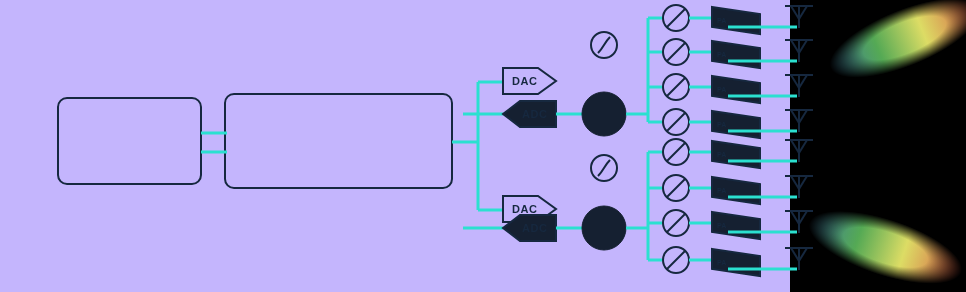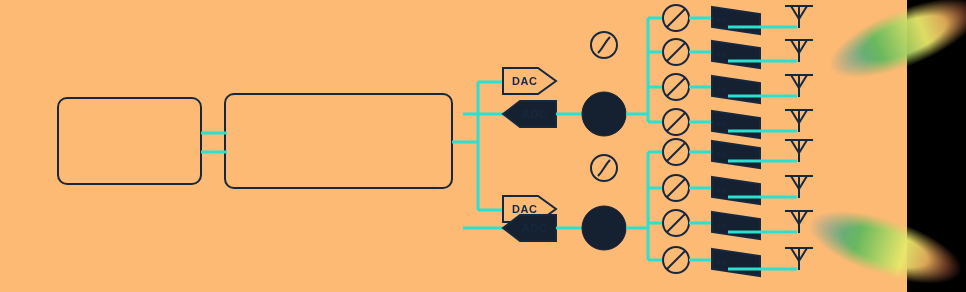--- a/index.html
+++ b/index.html
@@ -1,19 +1,19 @@
 <!DOCTYPE html>
 <html><head>
 <meta charset="utf-8">
 <title>Phased Array Block Diagram</title>
 <style>
   html,body{margin:0;padding:0;background:#000;}
   body{width:966px;height:292px;overflow:hidden;
        font-family:"Liberation Sans","DejaVu Sans",sans-serif;}
-  #stage{position:relative;width:907px;height:292px;background:#fdba74;}
+  #stage{position:relative;width:790px;height:292px;background:#c4b5fd;}
   #stage svg{position:absolute;left:0;top:0;}
   .lbl-dac{font-family:"Liberation Sans","DejaVu Sans",sans-serif;
            font-size:11px;font-weight:700;letter-spacing:.5px;}
   .lbl-adc{font-family:"Liberation Sans","DejaVu Sans",sans-serif;
            font-size:11px;font-weight:700;letter-spacing:.5px;}
   .lbl-pa{font-family:"Liberation Sans","DejaVu Sans",sans-serif;
           font-size:7px;font-weight:700;}
 </style>
 </head>
 <body>

